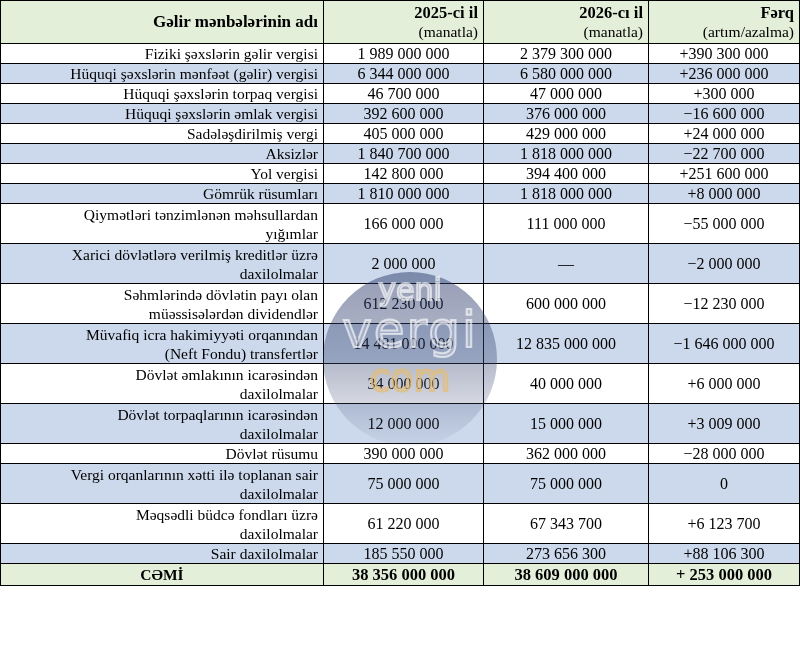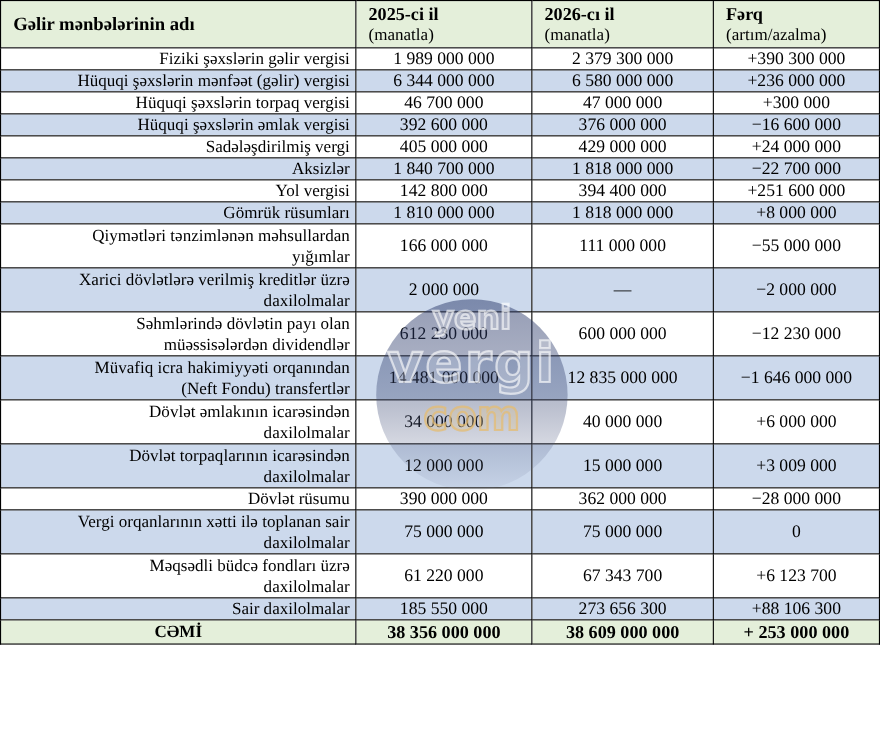--- a/index.html
+++ b/index.html
@@ -3,41 +3,41 @@
 <meta charset="utf-8">
 <style>
   html,body { margin:0; padding:0; background:#ffffff; }
   body { width:800px; font-family:"Liberation Serif","DejaVu Serif",serif; color:#000; }
   .wrap { position:relative; width:800px; height:668px; overflow:hidden;
           --header-bg:#e4efda; --alt-bg:#ccd9ec; }
 
   table { border-collapse:collapse; table-layout:fixed; width:799px; }
   td,th { border:1px solid #000; padding:0 5px; vertical-align:middle; overflow:hidden; }
 
-  thead th { background:var(--header-bg); height:42px; text-align:left;padding-left:11px; }
+  thead th { background:var(--header-bg); height:42px; text-align:right;padding-left:11px; }
   th.name-h { font-size:17px; font-weight:bold; }
   .col-h .l1 { font-weight:bold; font-size:16.5px; line-height:20px; }
   .col-h .l2 { font-weight:normal; font-size:15.5px; line-height:18px; }
 
   tbody td { font-size:16px; line-height:19px; }
   tbody tr { height:20px;margin-left:44px; }
   tbody tr.two { height:40px; }
   tbody tr:nth-child(even) { background:var(--alt-bg); }
   td.name { text-align:right; white-space:pre-line; font-size:15.5px; }
   td.num  { text-align:center; }
 
   tfoot td { background:var(--header-bg); font-weight:bold; height:21px; font-size:16.5px; }
   tfoot td.name { text-align:center; white-space:normal; }
   tfoot td.num { text-align:center; }
 
-  .watermark { position:absolute; left:342px; top:272px; width:174px; height:174px;
+  .watermark { position:absolute; left:323px; top:272px; width:174px; height:174px;
                border-radius:50%; pointer-events:none; z-index:5;
                background:linear-gradient(180deg, rgba(43,58,107,0.50) 0%, rgba(62,75,118,0.36) 55%, rgba(135,142,168,0.08) 100%);
                display:flex; flex-direction:column; align-items:center;
-               font-family:"DejaVu Sans","Liberation Sans",sans-serif; font-weight:bold; }
+               font-family:"DejaVu Sans","Liberation Sans",sans-serif; font-weight:normal; }
   .wm-line { color:rgba(255,255,255,0.20); -webkit-text-stroke:2px rgba(255,255,255,0.62); }
   .wm-yeni { margin-top:3px; font-size:30px; line-height:30px; }
   .wm-avaz { font-size:50px; line-height:50px; letter-spacing:2px; }
   .wm-com  { margin-top:3px; font-size:38px; line-height:40px;
              color:rgba(233,195,120,0.22); -webkit-text-stroke:2px rgba(228,188,115,0.75); }
 </style>
 </head>
 <body>
 
 <div class="wrap" style="--header-bg: #e4efda; --alt-bg: #ccd9ec;">

